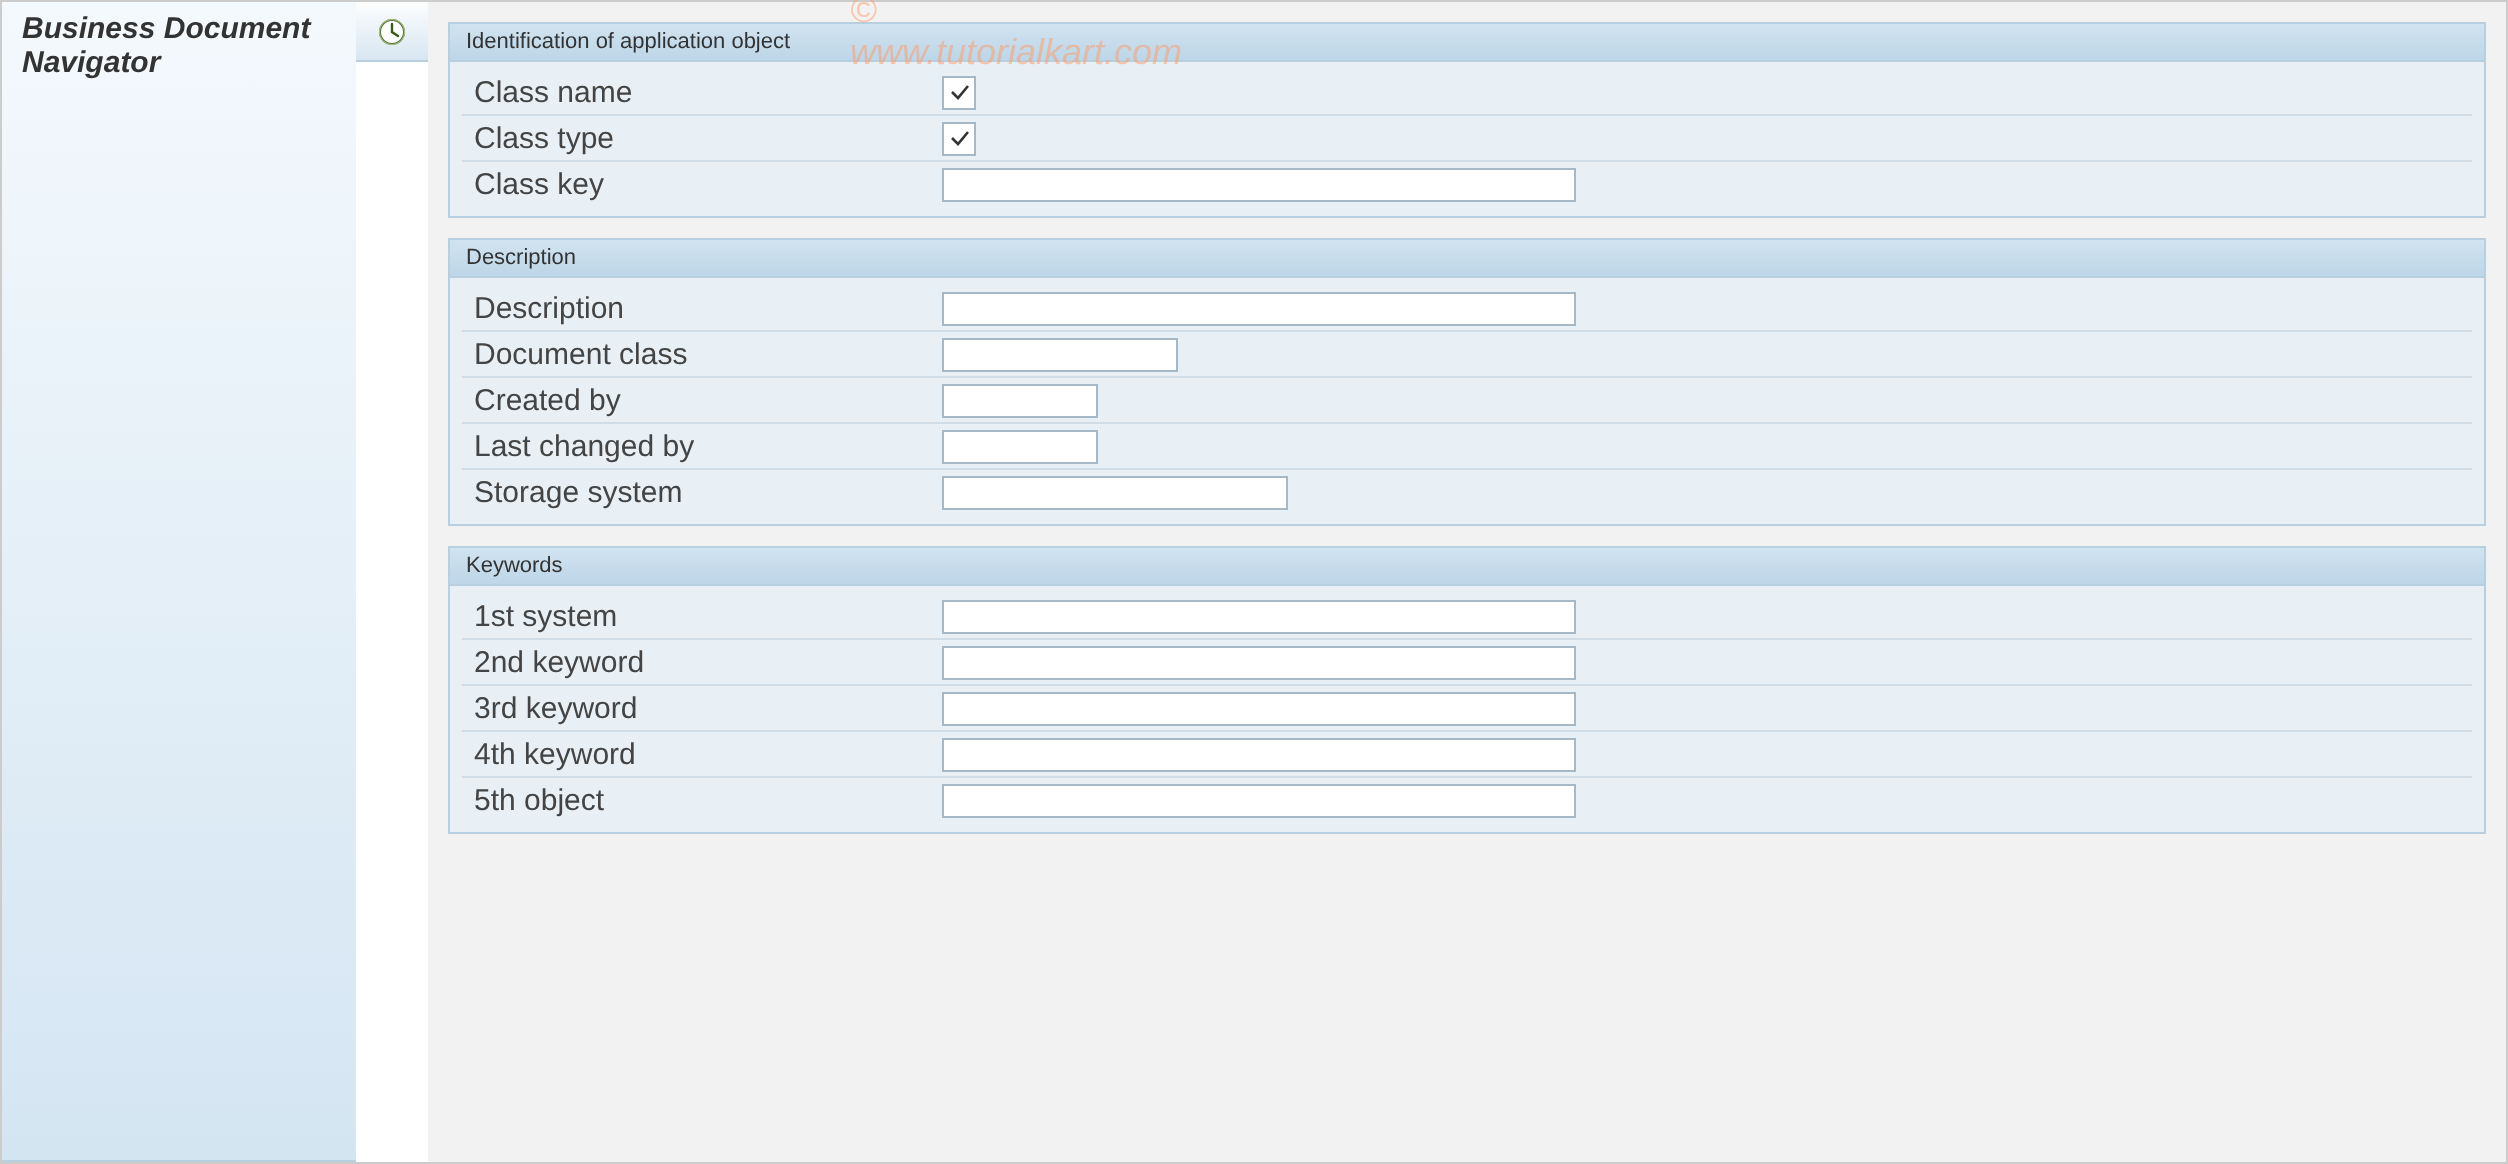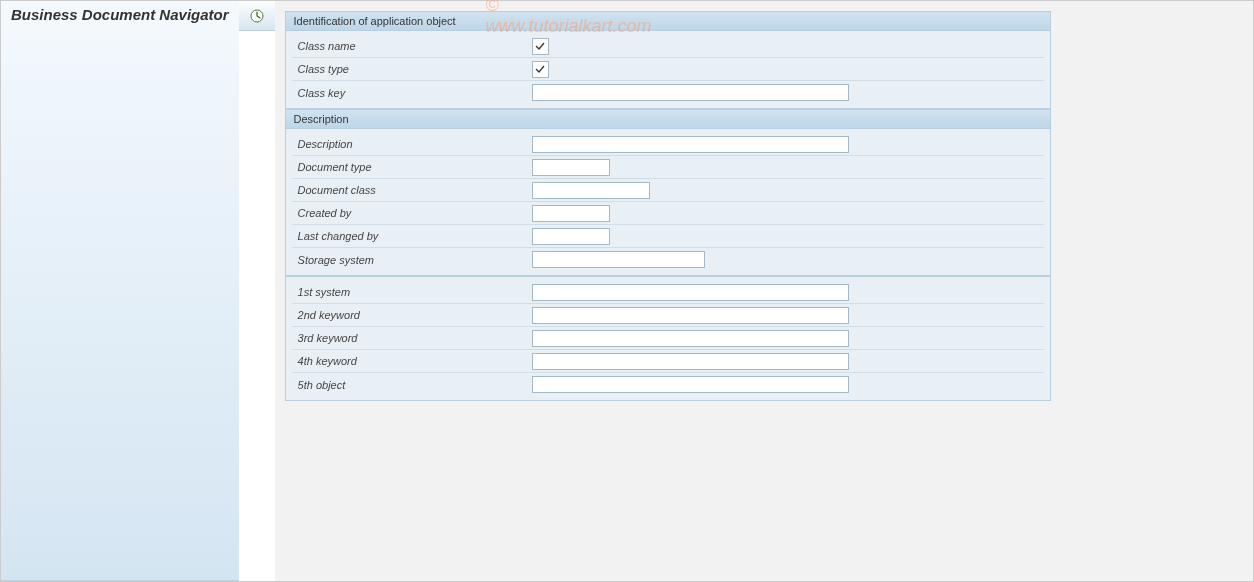--- a/index.html
+++ b/index.html
@@ -59,22 +59,23 @@
       font-size: 18px;
       font-style: italic;
       pointer-events: none;
     }
     .content {
       padding: 10px;
       background: #f2f2f2;
       flex: 1;
     }
     .groupbox {
-      width: 766px;
+      width: 1019px;
       border: 1px solid #b8cfe0;
+      margin-bottom: 10px;
       background: #e8f0f6;
     }
     .groupbox-header {
       background: linear-gradient(to bottom, #d1e3f0, #bdd6e8);
       border-bottom: 1px solid #b8cfe0;
       padding: 3px 8px;
       font-size: 11px;
       color: #333;
     }
     .groupbox-body {
@@ -87,22 +88,21 @@
       padding: 2px 0;
       height: 23px;
     }
     .form-row:last-child {
       border-bottom: none;
     }
     .form-label {
       width: 240px;
       padding-left: 6px;
       color: #444;
-      font-size: 11px;
-      font-style: italic;
+      font-size: 15px;
     }
     .form-field {
       flex: 0 0 auto;
     }
     .input-text {
       background: #fff;
       border: 1px solid #a5b8c8;
       height: 17px;
       padding: 0 2px;
       font-size: 11px;
@@ -181,26 +181,20 @@
     <div class="groupbox">
       <div class="groupbox-header">Description</div>
       <div class="groupbox-body">
         <div class="form-row">
           <div class="form-label">Description</div>
           <div class="form-field">
             <input type="text" class="input-text input-w-xl" value="" style="">
           </div>
         </div>
         <div class="form-row">
-          <div class="form-label">Document type</div>
-          <div class="form-field">
-            <input type="text" class="input-text input-w-sm" value="" style="">
-          </div>
-        </div>
-        <div class="form-row">
           <div class="form-label">Document class</div>
           <div class="form-field">
             <input type="text" class="input-text input-w-md" value="" style="">
           </div>
         </div>
         <div class="form-row">
           <div class="form-label">Created by</div>
           <div class="form-field">
             <input type="text" class="input-text input-w-sm" value="" style="">
           </div>
@@ -214,20 +208,21 @@
         <div class="form-row">
           <div class="form-label">Storage system</div>
           <div class="form-field">
             <input type="text" class="input-text input-w-lg" value="" style="">
           </div>
         </div>
       </div>
     </div>
 
     <div class="groupbox">
+      <div class="groupbox-header">Keywords</div>
       <div class="groupbox-body">
         <div class="form-row">
           <div class="form-label">1st system</div>
           <div class="form-field">
             <input type="text" class="input-text input-w-xl" value="" style="">
           </div>
         </div>
         <div class="form-row">
           <div class="form-label">2nd keyword</div>
           <div class="form-field">

